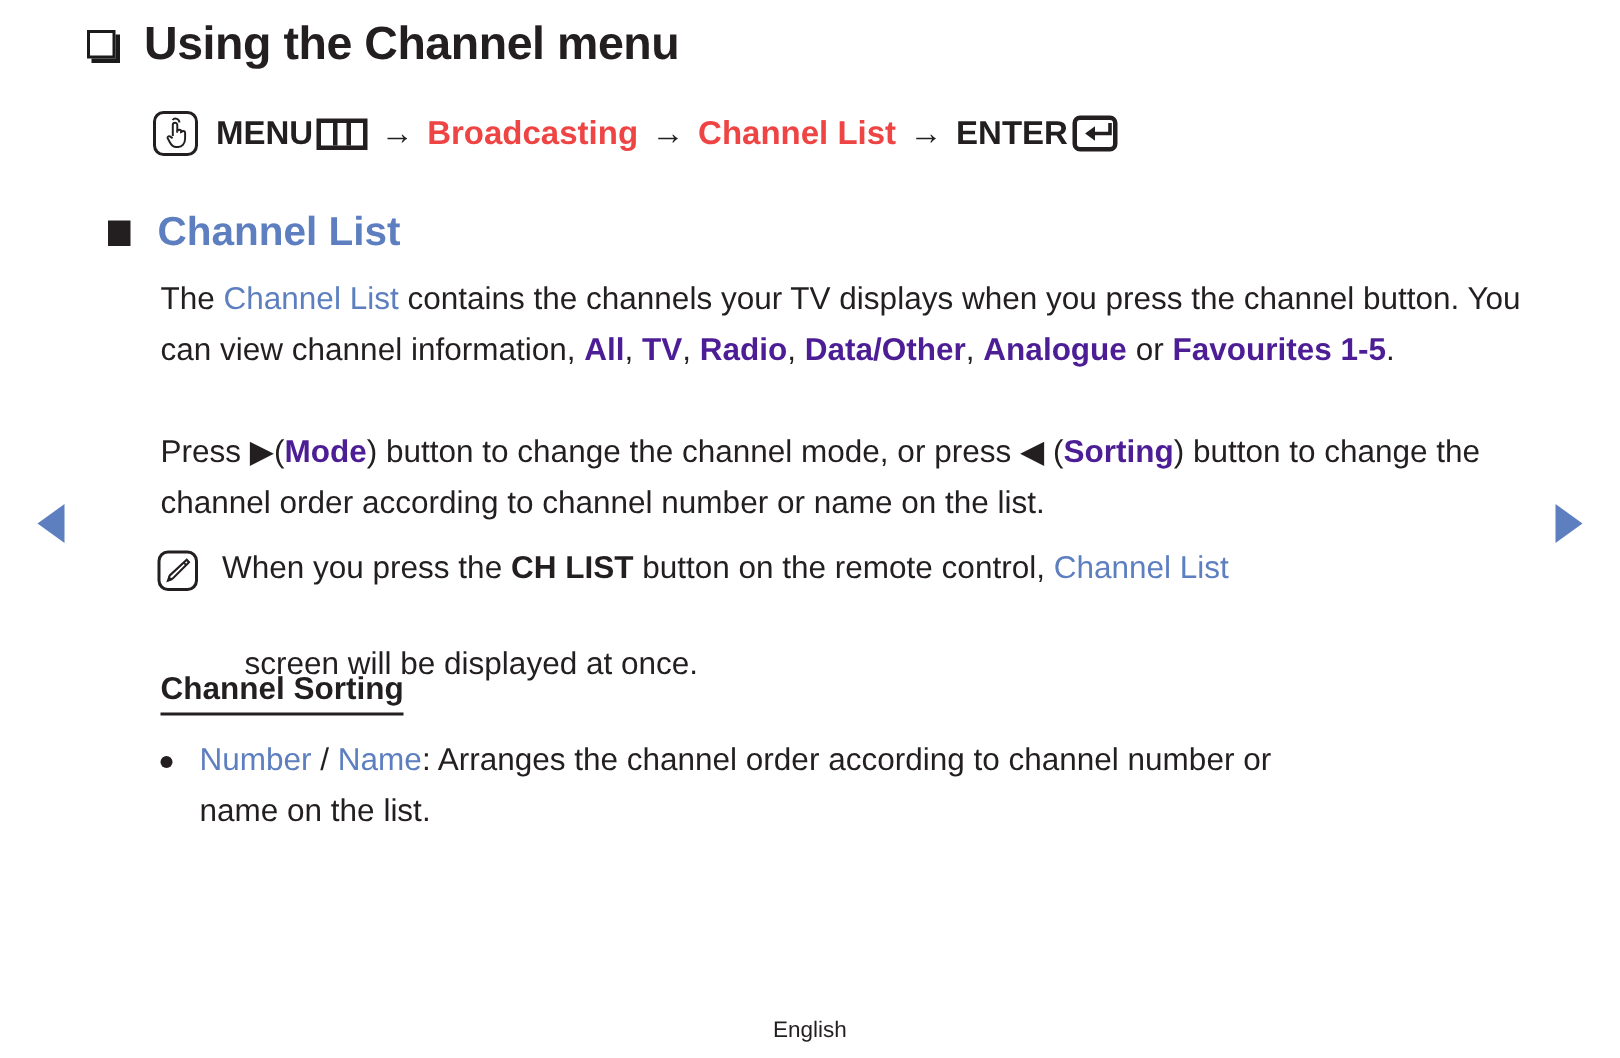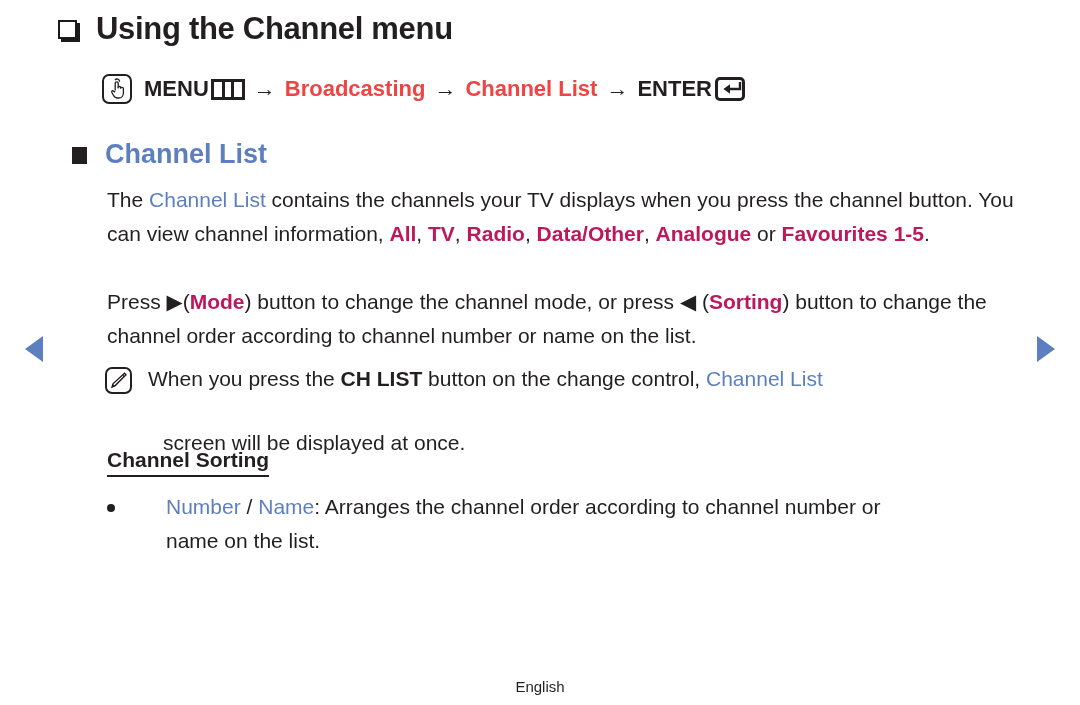--- a/index.html
+++ b/index.html
@@ -182,21 +182,21 @@
   .body-block {
     position: absolute;
     left: 107px;
     width: 920px;
     font-size: 21px;
     line-height: 34px;
     color: #231f20;
   }
   .blue { color: #5d7fc0; }
   .bold { font-weight: bold; }
-  .blue-b { color: #be185d; font-weight: bold; }
+  .blue-b { color: #4c1d95; font-weight: bold; }
 
   #para1 { top: 183px; }
   #para2 { top: 285px; width: 930px; }
 
   
   .note-row {
     position: absolute;
     left: 105px;
     top: 362px;
     width: 925px;
@@ -253,21 +253,20 @@
     background: #231f20;
     margin-right: 18px;
     margin-top: 14px;
     flex: none;
   }
   .bullet-text {
     font-size: 21px;
     line-height: 34px;
     color: #231f20;
     flex: 1;
-    margin-left: 33px;
   }
   .bullet-text .cont { display: block; }
 
   
   .footer {
     position: absolute;
     left: 0;
     right: 0;
     top: 678px;
     text-align: center;
@@ -329,21 +328,21 @@
 
   <div class="note-row">
     <span class="icon-note">
       <svg width="17" height="17" viewBox="0 0 17 17" aria-hidden="true">
         <path d="M14.5 1.2 16 2.8 5.2 13.6 2 15l1.2-3.4z" fill="none" stroke="#231f20" stroke-width="1.4"></path>
         <path d="M2.4 11.8 5.2 14.6 2 15.6z" fill="#231f20"></path>
         <path d="M12.6 3.2 14.3 4.9" fill="none" stroke="#231f20" stroke-width="1.2"></path>
       </svg>
     </span>
     <span class="note-text">
-      <span>When you press the </span><span class="bold">CH LIST</span><span> button on the change control, </span><span class="blue">Channel List</span>
+      <span>When you press the </span><span class="bold">CH LIST</span><span> button on the remote control, </span><span class="blue">Channel List</span>
       <span class="cont">screen will be displayed at once.</span>
     </span>
   </div>
 
   <div class="sub-head">Channel Sorting</div>
 
   <div class="bullet-row">
     <span class="dot"></span>
     <span class="bullet-text">
       <span class="blue">Number</span><span> / </span><span class="blue">Name</span><span>: Arranges the channel order according to channel number or</span>

